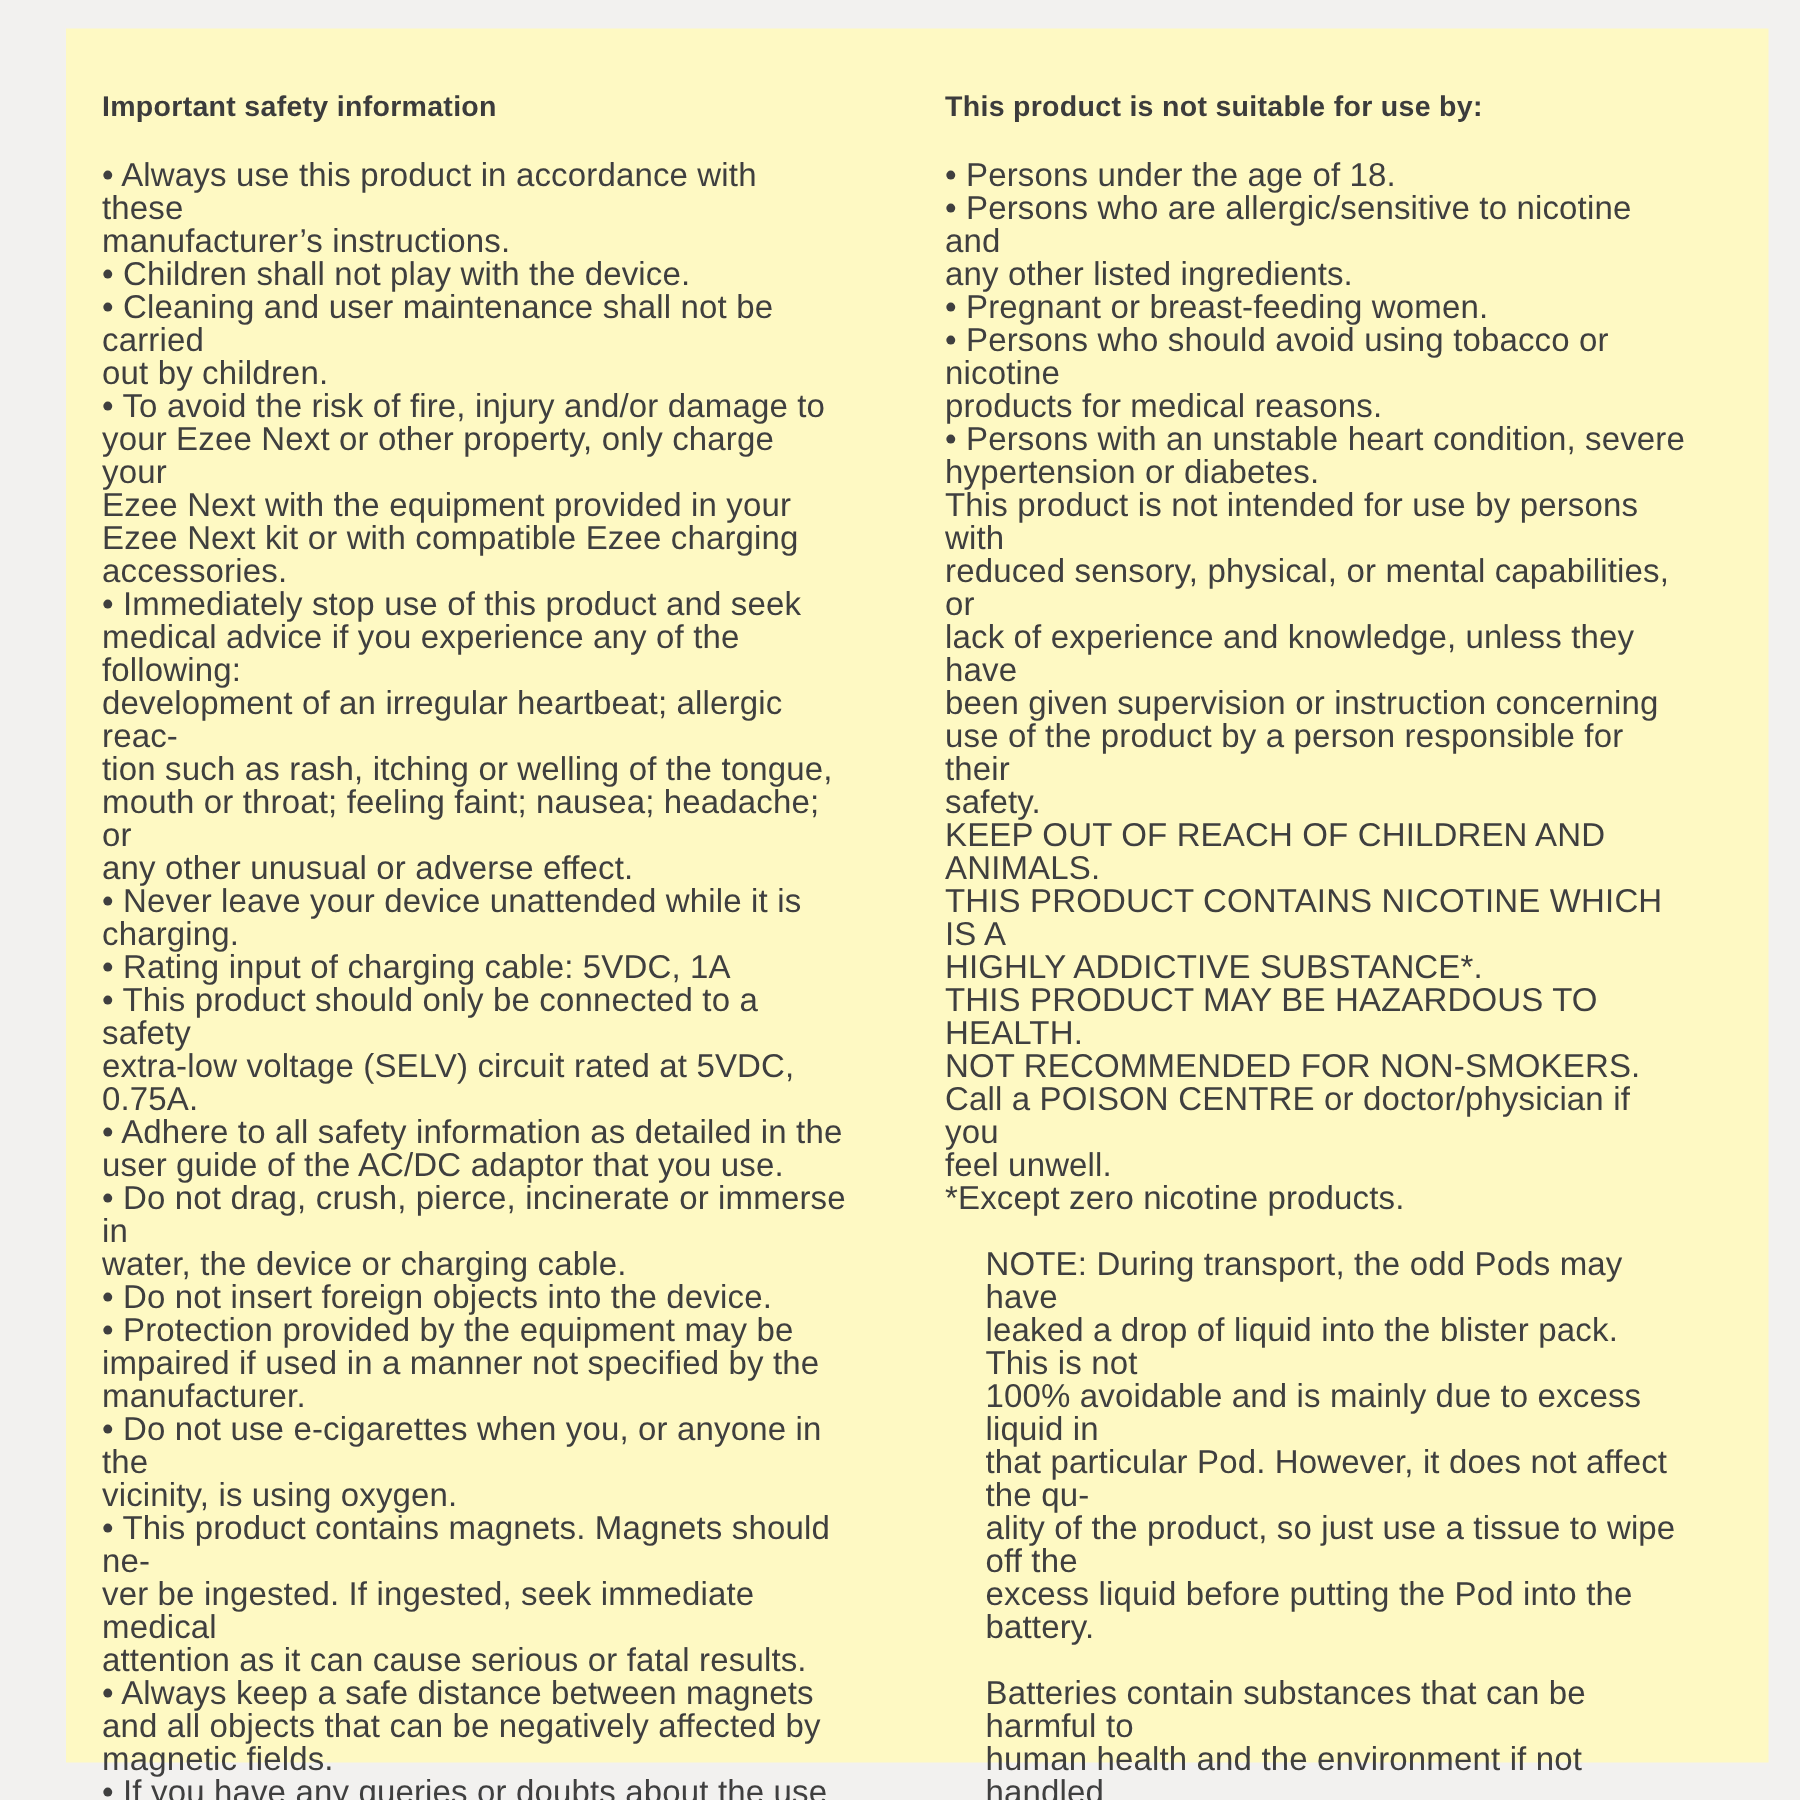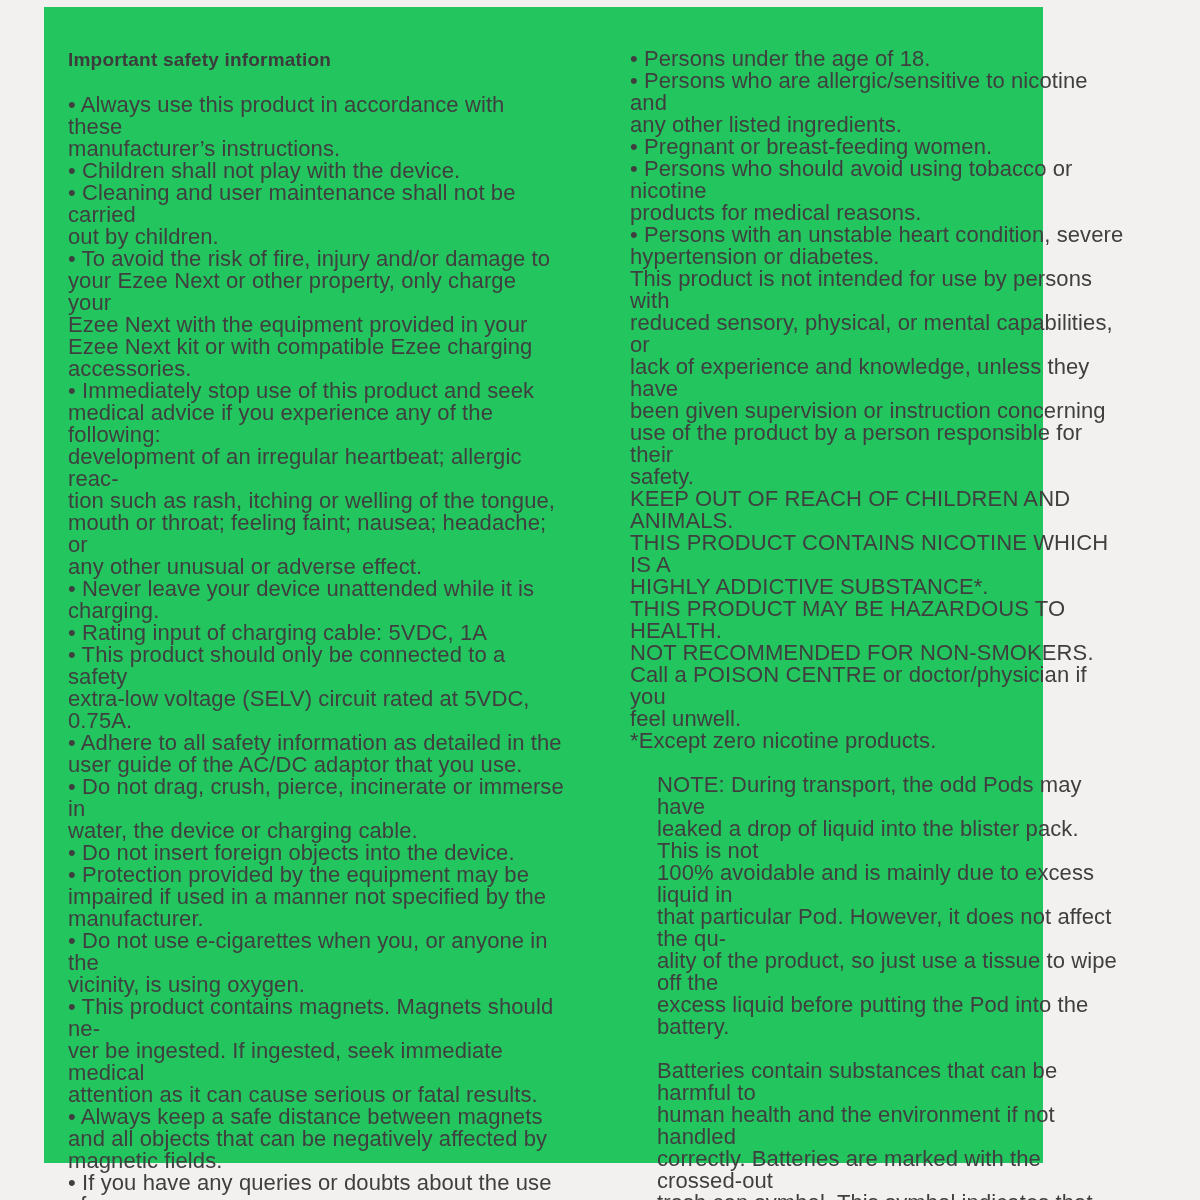--- a/index.html
+++ b/index.html
@@ -7,24 +7,24 @@
     padding: 0;
     width: 1200px;
     height: 1200px;
     background: #f2f1ef;
     overflow: hidden;
     font-family: "Liberation Sans", "DejaVu Sans", sans-serif;
   }
   .card {
     position: absolute;
     left: 44px;
-    top: 7px;
-    width: 999px;
+    top: 19px;
+    width: 1135px;
     height: 1156px;
-    background: #22c55e;
+    background: #fef9c3;
     box-sizing: border-box;
     padding: 41px 0 0 24px;
   }
   .columns {
     display: grid;
     grid-template-columns: 496px 496px;
     column-gap: 66px;
   }
   .col-heading {
     margin: 0 0 22px 0;
@@ -93,20 +93,21 @@
 and all objects that can be negatively affected by
 magnetic fields.
 • If you have any queries or doubts about the use of
 your Ezee Next or any other Ezee products, please
 contact us.
 • Store the device in a cool, dry environment (ideally
 around 20°C, with humidity between 45% and 85%).</p>
     </div>
 
     <div class="column">
+      <h2 class="col-heading">This product is not suitable for use by:</h2>
       <p class="col-body section">• Persons under the age of 18.
 • Persons who are allergic/sensitive to nicotine and
 any other listed ingredients.
 • Pregnant or breast-feeding women.
 • Persons who should avoid using tobacco or nicotine
 products for medical reasons.
 • Persons with an unstable heart condition, severe
 hypertension or diabetes.
 This product is not intended for use by persons with
 reduced sensory, physical, or mental capabilities, or

